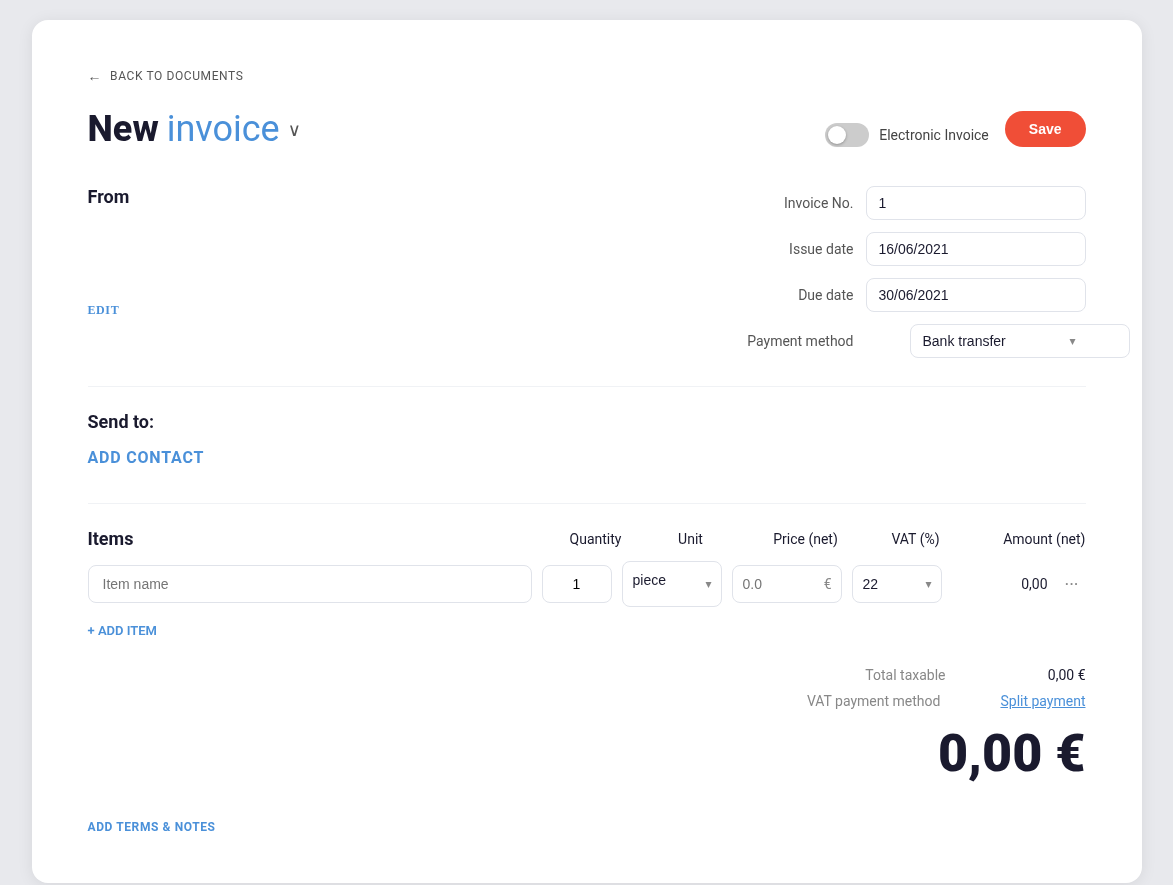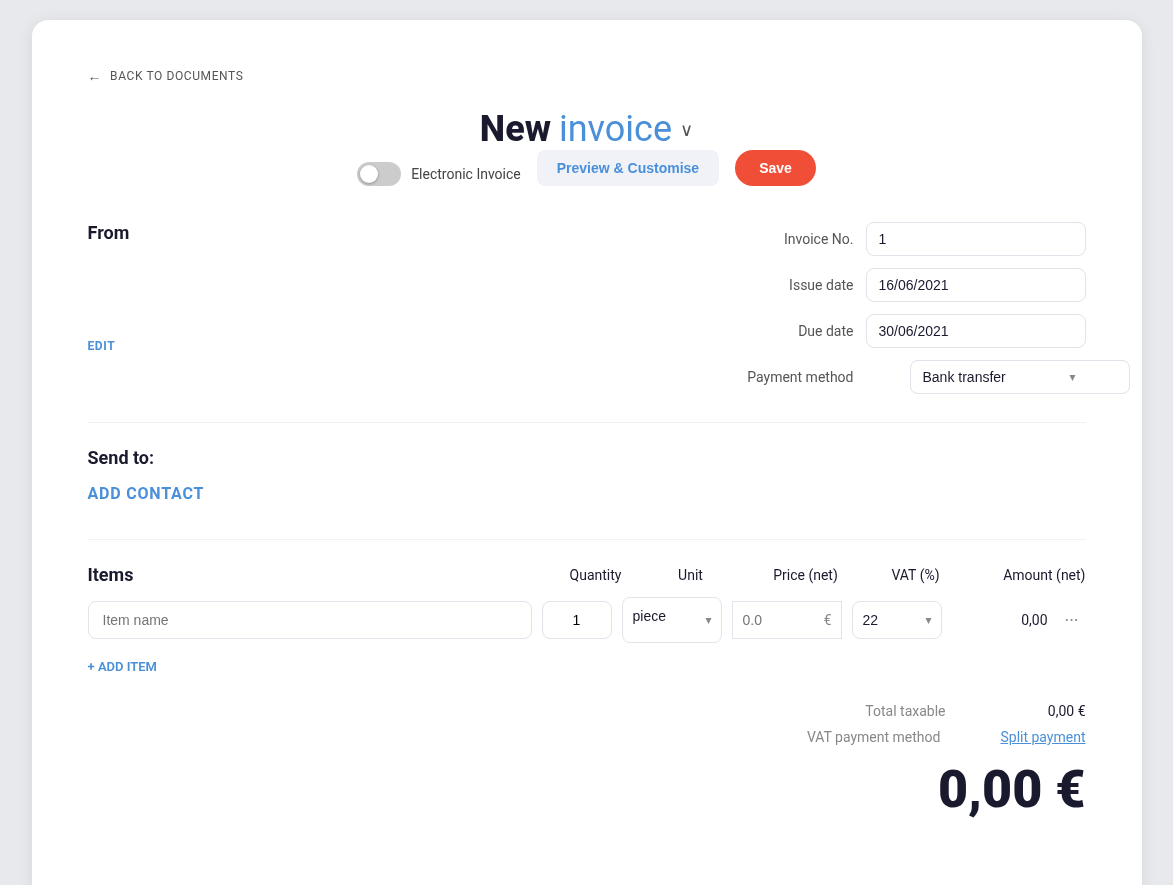--- a/index.html
+++ b/index.html
@@ -35,21 +35,20 @@
     .back-arrow {
       font-size: 14px;
       color: #555;
     }
     
     .header-row {
       display: flex;
       align-items: center;
       justify-content: space-between;
       margin-bottom: 36px;
-      flex-direction: column;
     }
     .title {
       display: flex;
       align-items: center;
       gap: 8px;
     }
     .title-new {
       font-size: 36px;
       font-weight: 800;
       color: #1a1a2e;
@@ -143,20 +142,21 @@
       margin-bottom: 8px;
     }
     .edit-link {
       font-size: 12px;
       font-weight: 700;
       color: #4a90d9;
       text-transform: uppercase;
       letter-spacing: 0.05em;
       cursor: pointer;
       margin-top: 8px;
+      font-family: Liberation Serif, serif;
     }
     
     .field-row {
       display: flex;
       align-items: center;
       gap: 12px;
       width: 100%;
       justify-content: flex-end;
     }
     .field-label {
@@ -299,21 +299,21 @@
     }
     .price-wrapper {
       position: relative;
       width: 110px;
       margin-left: 10px;
     }
     .price-input {
       width: 100%;
       padding: 10px 28px 10px 10px;
       border: 1.5px solid #e0e3ea;
-      border-radius: 0;
+      border-radius: 8px;
       font-size: 14px;
       color: #737373;
       outline: none;
     }
     .price-euro {
       position: absolute;
       right: 10px;
       top: 50%;
       transform: translateY(-50%);
       font-size: 14px;
@@ -436,21 +436,20 @@
       <span class="title-chevron">∨</span>
     </div>
     <div class="header-actions">
       <div class="toggle-wrapper">
         <div class="toggle">
           <div class="toggle-track"></div>
           <div class="toggle-thumb"></div>
         </div>
         <span>Electronic Invoice</span>
       </div>
-      <button class="btn-preview">Preview &amp; Customise</button>
       <button class="btn-save">Save</button>
     </div>
   </div>
 
   <div class="form-section">
     <div class="left-col">
       <div class="section-label">From</div>
       <div style="height: 80px;"></div>
       <div class="edit-link">EDIT</div>
     </div>
@@ -547,14 +546,17 @@
       <span class="total-label">Total taxable</span>
       <span class="total-value">0,00 €</span>
     </div>
     <div class="total-row">
       <span class="vat-method-label">VAT payment method</span>
       <span class="vat-method-link">Split payment</span>
     </div>
     <div class="grand-total">0,00 €</div>
   </div>
 
+  <div class="bottom-section">
+    <span class="add-terms-link">ADD TERMS &amp; NOTES</span>
+  </div>
 
 </div>
 
 </body></html>

